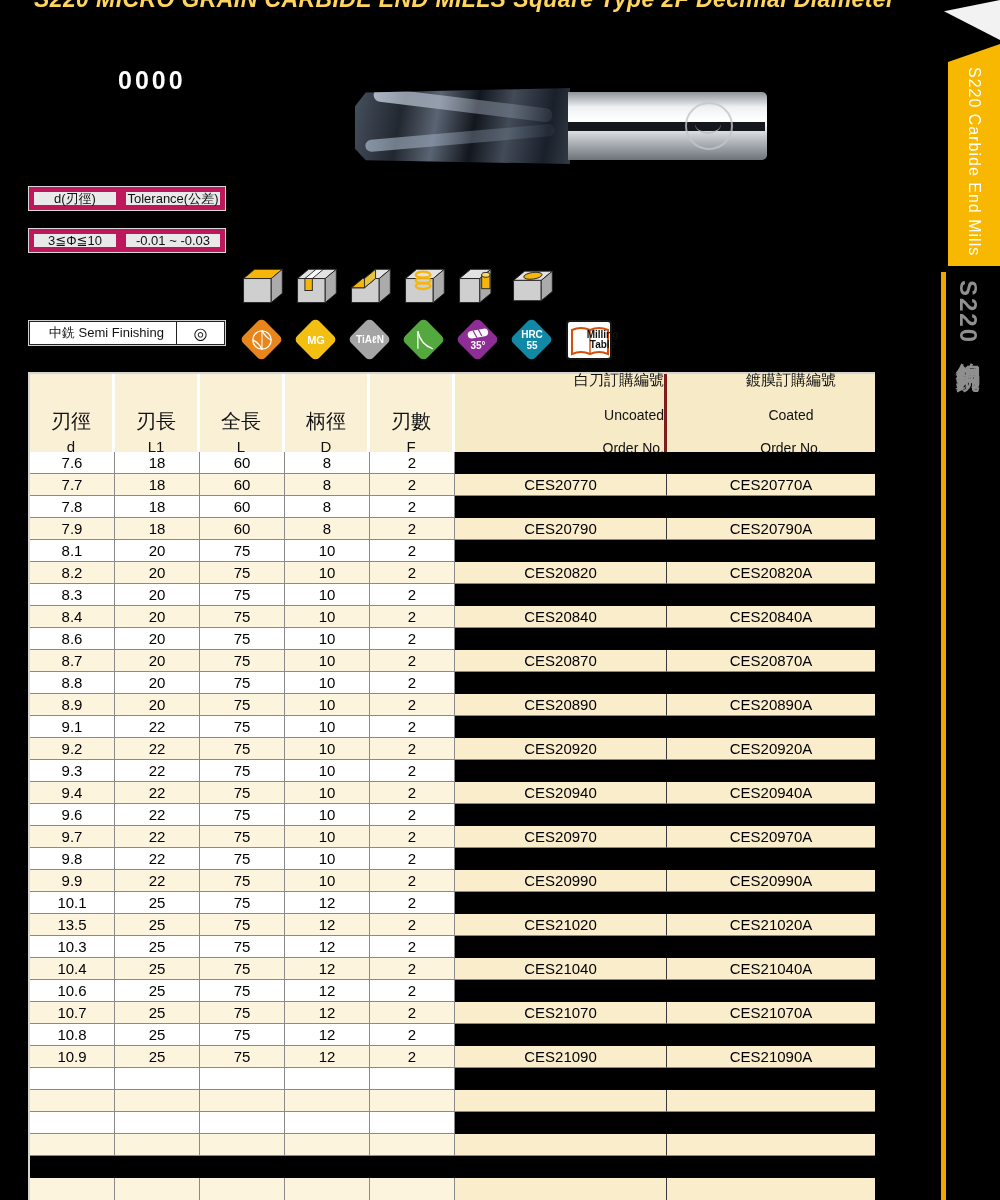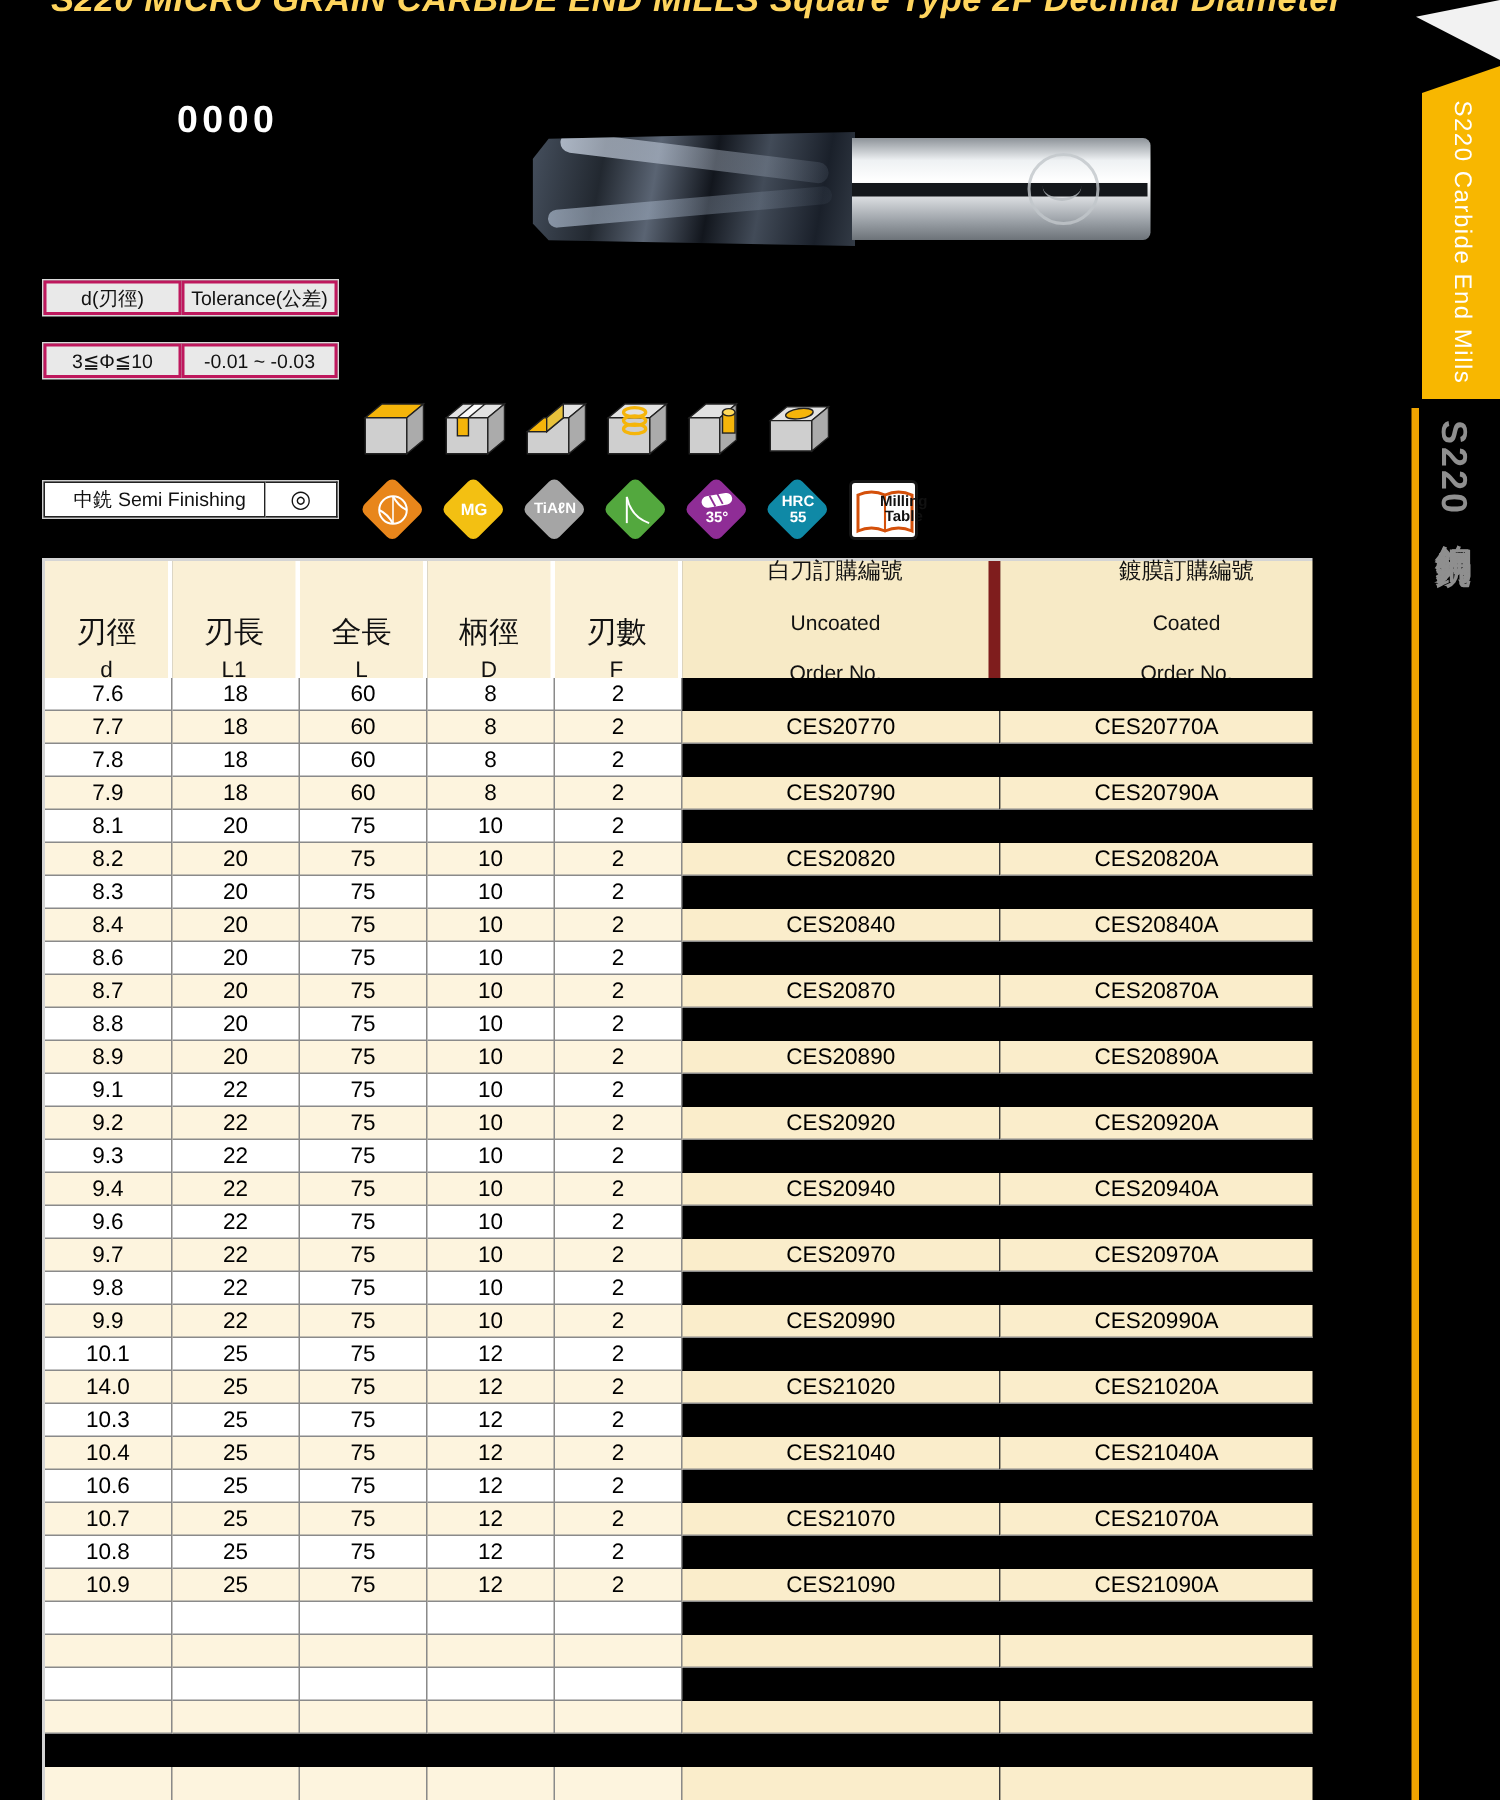--- a/index.html
+++ b/index.html
@@ -29,21 +29,21 @@
   .mill .band{position:absolute;left:213px;top:34px;width:197px;height:9px;background:#14171b;}
   .mill .logo{position:absolute;left:330px;top:14px;width:44px;height:44px;border-radius:50%;
         border:2px solid #c2c7cb;opacity:.8;}
   .mill .logo::after{content:"";position:absolute;left:8px;top:10px;width:26px;height:18px;
         border-bottom:2px solid #b7bcc0;border-radius:50%;}
 
   
   .mini-table{position:absolute;left:28px;width:196px;height:23px;display:flex;
         border:1px solid #d9d9d9;background:#0a0a0a;}
   .mini-cell{background:#E9E9E9;display:flex;align-items:center;justify-content:center;
-        font-size:13px;color:#111;border:2px solid #be185d;box-sizing:border-box;}
+        font-size:13px;color:#111;border:5px solid #be185d;box-sizing:border-box;}
   .mini-c1{width:92px;}
   .mini-c2{width:104px;}
   .semi-box{position:absolute;left:28px;top:320px;width:196px;height:24px;display:flex;
         border:1px solid #cfcfcf;background:#0a0a0a;}
   .semi-label{width:148px;background:#fff;display:flex;align-items:center;font-size:13px;
         color:#111;padding-left:19px;box-sizing:border-box;border:1px solid #222;}
   .semi-rating{flex:1;background:#fff;display:flex;align-items:center;justify-content:center;
         font-size:16px;color:#111;border:1px solid #222;border-left:none;}
 
   
@@ -71,21 +71,21 @@
   .spec{position:absolute;left:28px;top:372px;width:845px;border-left:2px solid #d5d5d5;
         box-sizing:content-box;}
   .spec-head{display:flex;height:78px;border-top:2px solid #d5d5d5;}
   .h-num{width:85px;background:#FAF0D6;border-right:3px solid #fff;box-sizing:border-box;
         display:flex;flex-direction:column;align-items:center;justify-content:center;
         color:#111;gap:3px;}
   .h-num .zh{font-size:20px;margin-top:36px;} .h-num .en{font-size:15px;}
   .h-ord{background:#F7EAC6;box-sizing:border-box;display:flex;flex-direction:column;
         align-items:center;justify-content:center;color:#111;gap:2px;}
   .h-ord .zh{font-size:15px;} .h-ord .en{font-size:14px;margin-top:15px;}
-  .h-unc{width:212px;border-right:8px solid #7f1d1d;}
+  .h-unc{width:212px;border-right:3px solid #7f1d1d;align-items:flex-end;}
   .h-coa{width:208px;padding-left:40px;}
   .trow{display:flex;height:22px;}
   .c{width:85px;box-sizing:border-box;border-right:1px solid #8a8a8a;
         border-bottom:1px solid #8a8a8a;display:flex;align-items:center;justify-content:center;
         font-size:15px;color:#000;}
   .trow.plain .c{background:#fff;}
   .trow.cream .c{background:#FDF4DE;}
   .o{box-sizing:border-box;display:flex;align-items:center;justify-content:center;
         font-size:15px;color:#000;}
   .o1{width:212px;} .o2{width:208px;}
@@ -473,21 +473,21 @@
         <div class="trow plain">
           <div class="c">10.1</div>
           <div class="c">25</div>
           <div class="c">75</div>
           <div class="c">12</div>
           <div class="c">2</div>
           <div class="o o1"></div>
           <div class="o o2"></div>
         </div>
         <div class="trow cream">
-          <div class="c">14.0</div>
+          <div class="c">13.5</div>
           <div class="c">25</div>
           <div class="c">75</div>
           <div class="c">12</div>
           <div class="c">2</div>
           <div class="o o1">CES21020</div>
           <div class="o o2">CES21020A</div>
         </div>
         <div class="trow plain">
           <div class="c">10.3</div>
           <div class="c">25</div>

